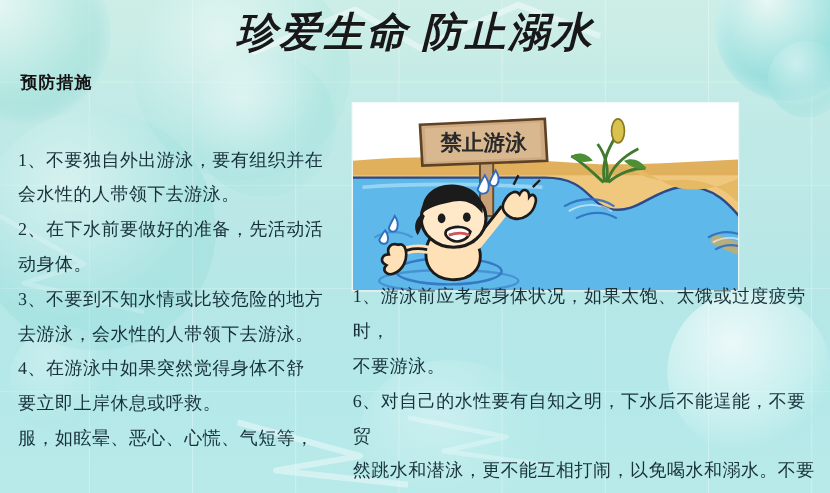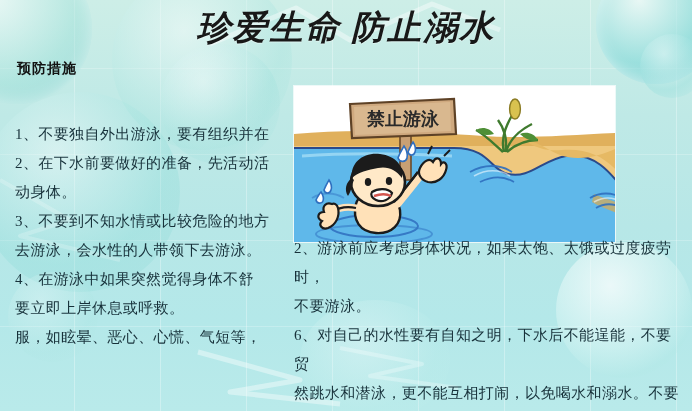--- a/index.html
+++ b/index.html
@@ -212,30 +212,31 @@
         <g stroke="#1b1b1b" stroke-width="2" fill="none">
           <path d="M134 68 L138 60"></path>
           <path d="M150 70 L156 64"></path>
         </g>
       </g>
     </svg>
   </div>
 
   <div id="left-col" class="col">
     <p>1、不要独自外出游泳，要有组织并在</p>
+    <p>会水性的人带领下去游泳。</p>
     <p>2、在下水前要做好的准备，先活动活</p>
     <p>动身体。</p>
     <p>3、不要到不知水情或比较危险的地方</p>
     <p>去游泳，会水性的人带领下去游泳。</p>
     <p>4、在游泳中如果突然觉得身体不舒</p>
     <p>要立即上岸休息或呼救。</p>
     <p>服，如眩晕、恶心、心慌、气短等，</p>
   </div>
 
   <div id="right-col" class="col">
-    <p>2、游泳前应考虑身体状况，如果太饱、太饿或过度疲劳时，</p>
+    <p>1、游泳前应考虑身体状况，如果太饱、太饿或过度疲劳时，</p>
     <p>不要游泳。</p>
     <p>6、对自己的水性要有自知之明，下水后不能逞能，不要贸</p>
     <p>然跳水和潜泳，更不能互相打闹，以免喝水和溺水。不要</p>
     <p>在急流和漩涡处游泳，更不要酒后游泳。</p>
   </div>
 
 </div>
 
 </body></html>

